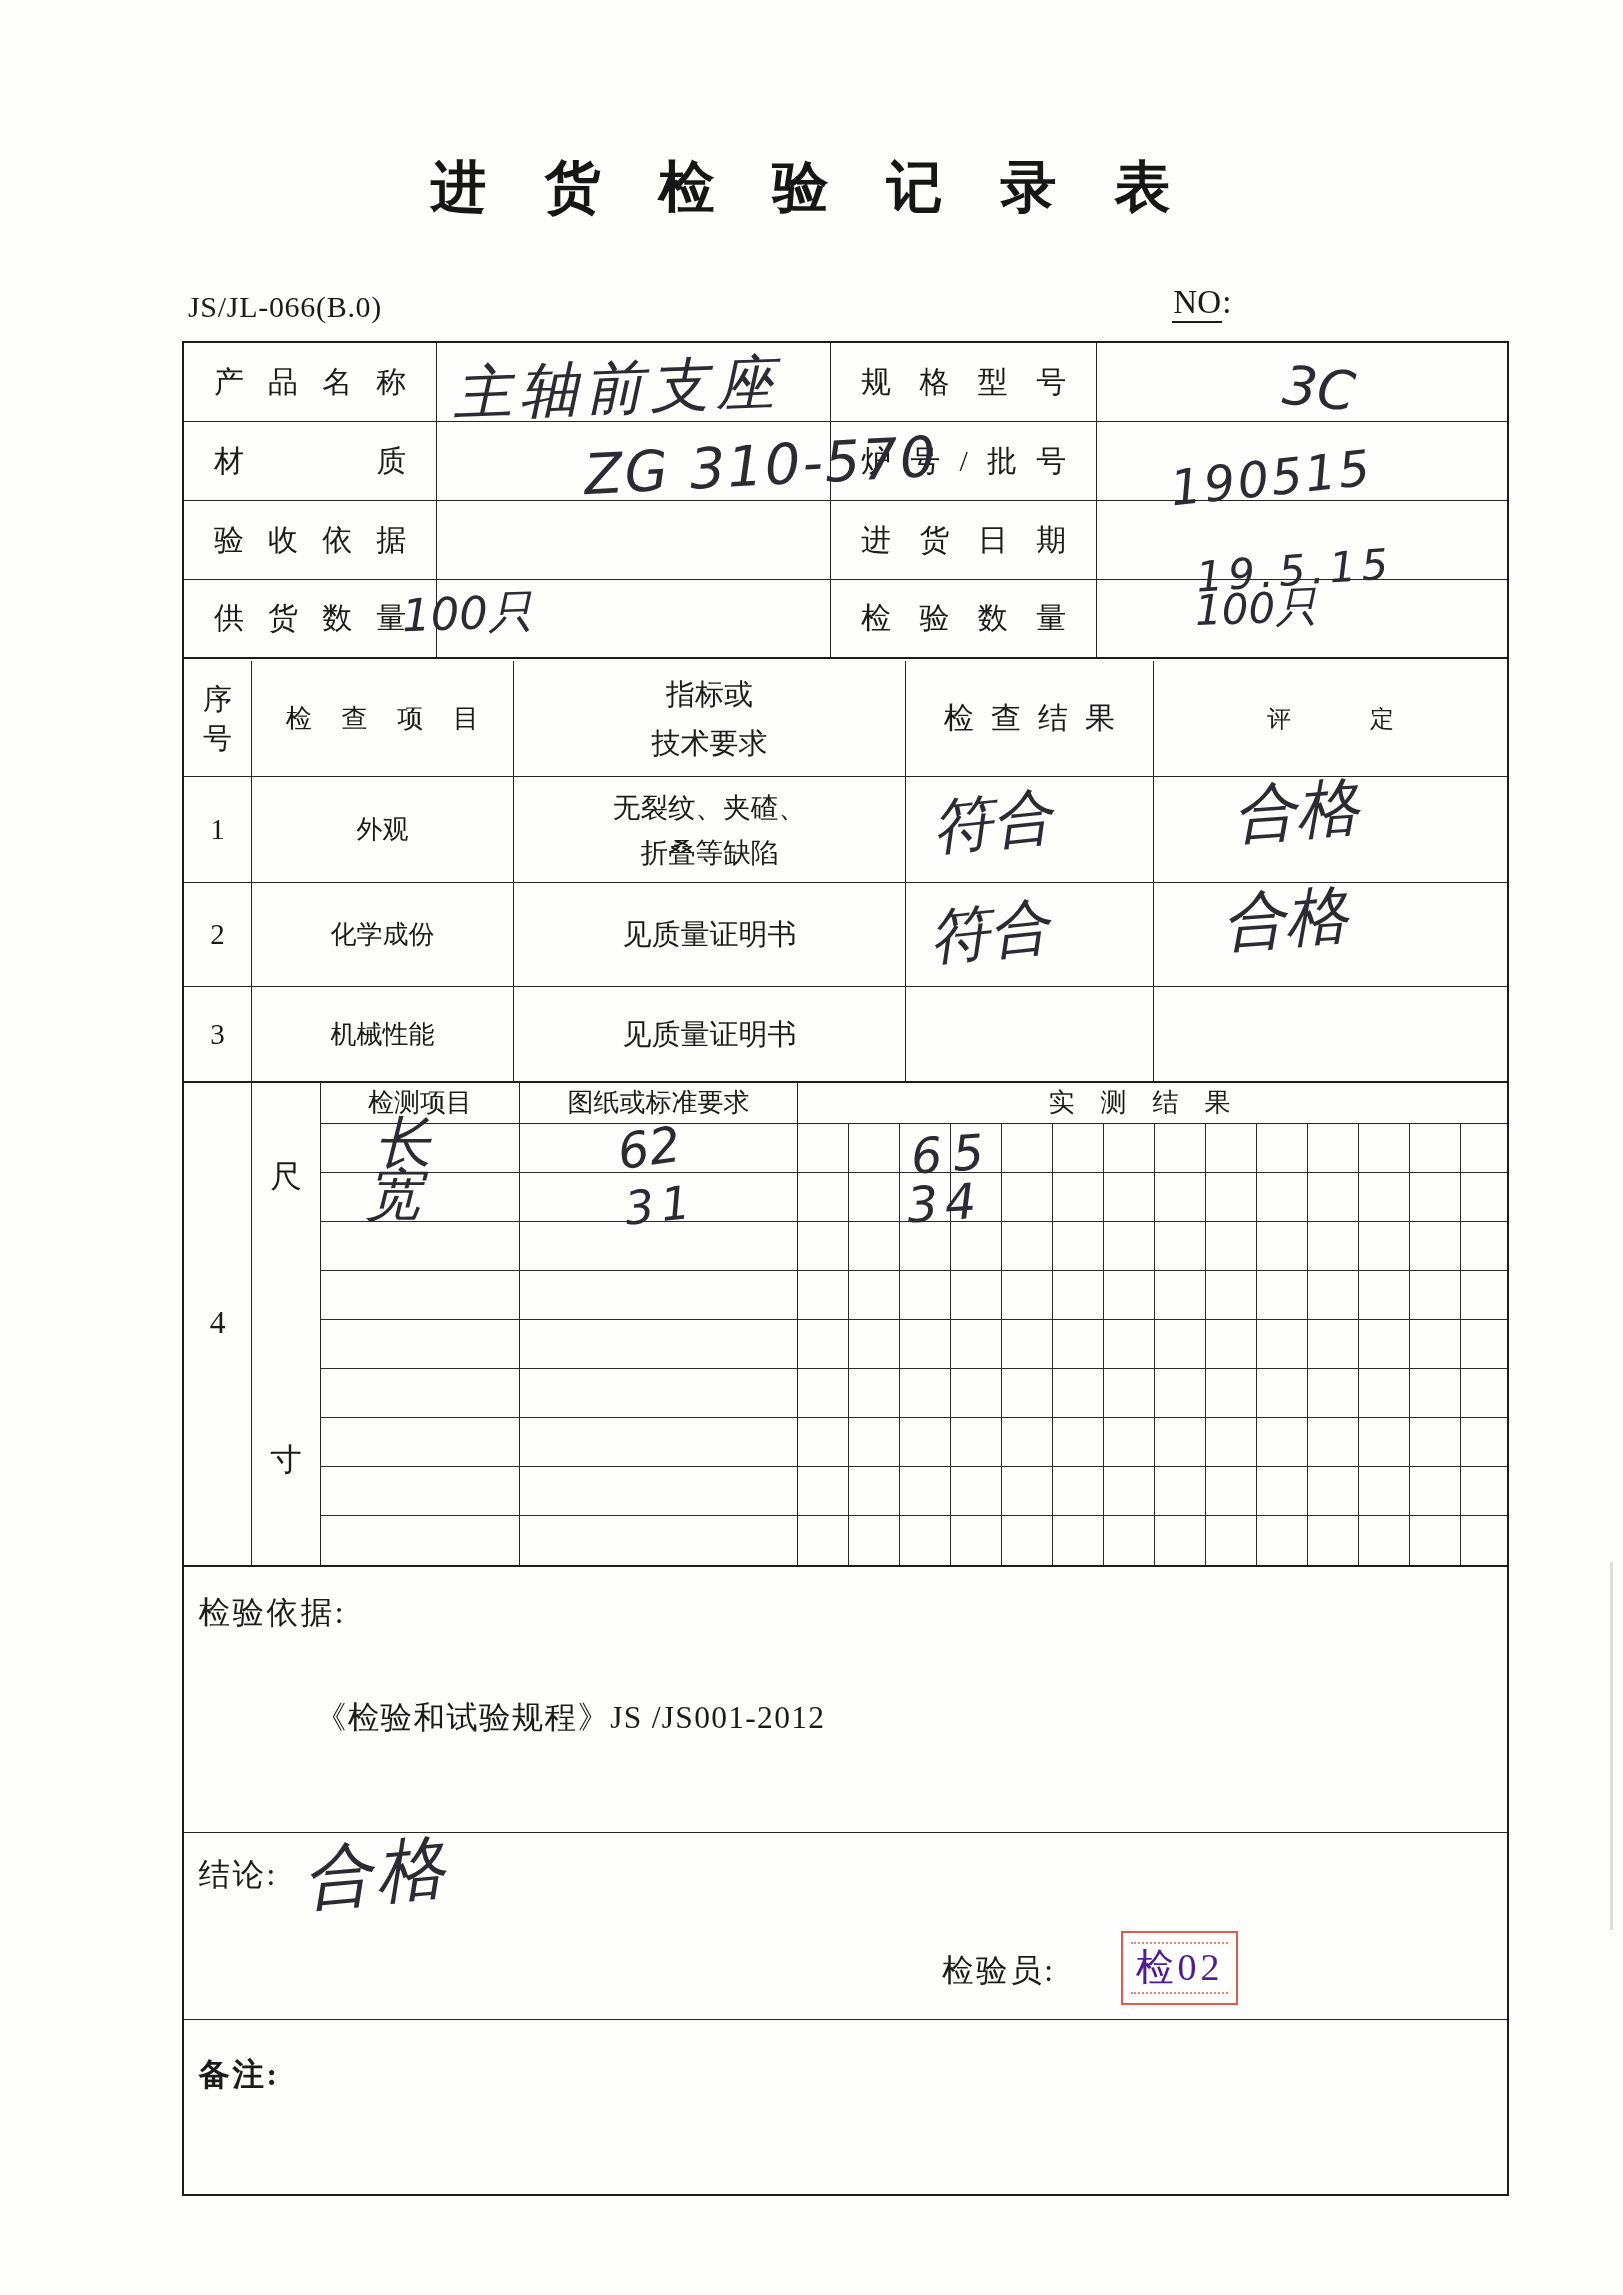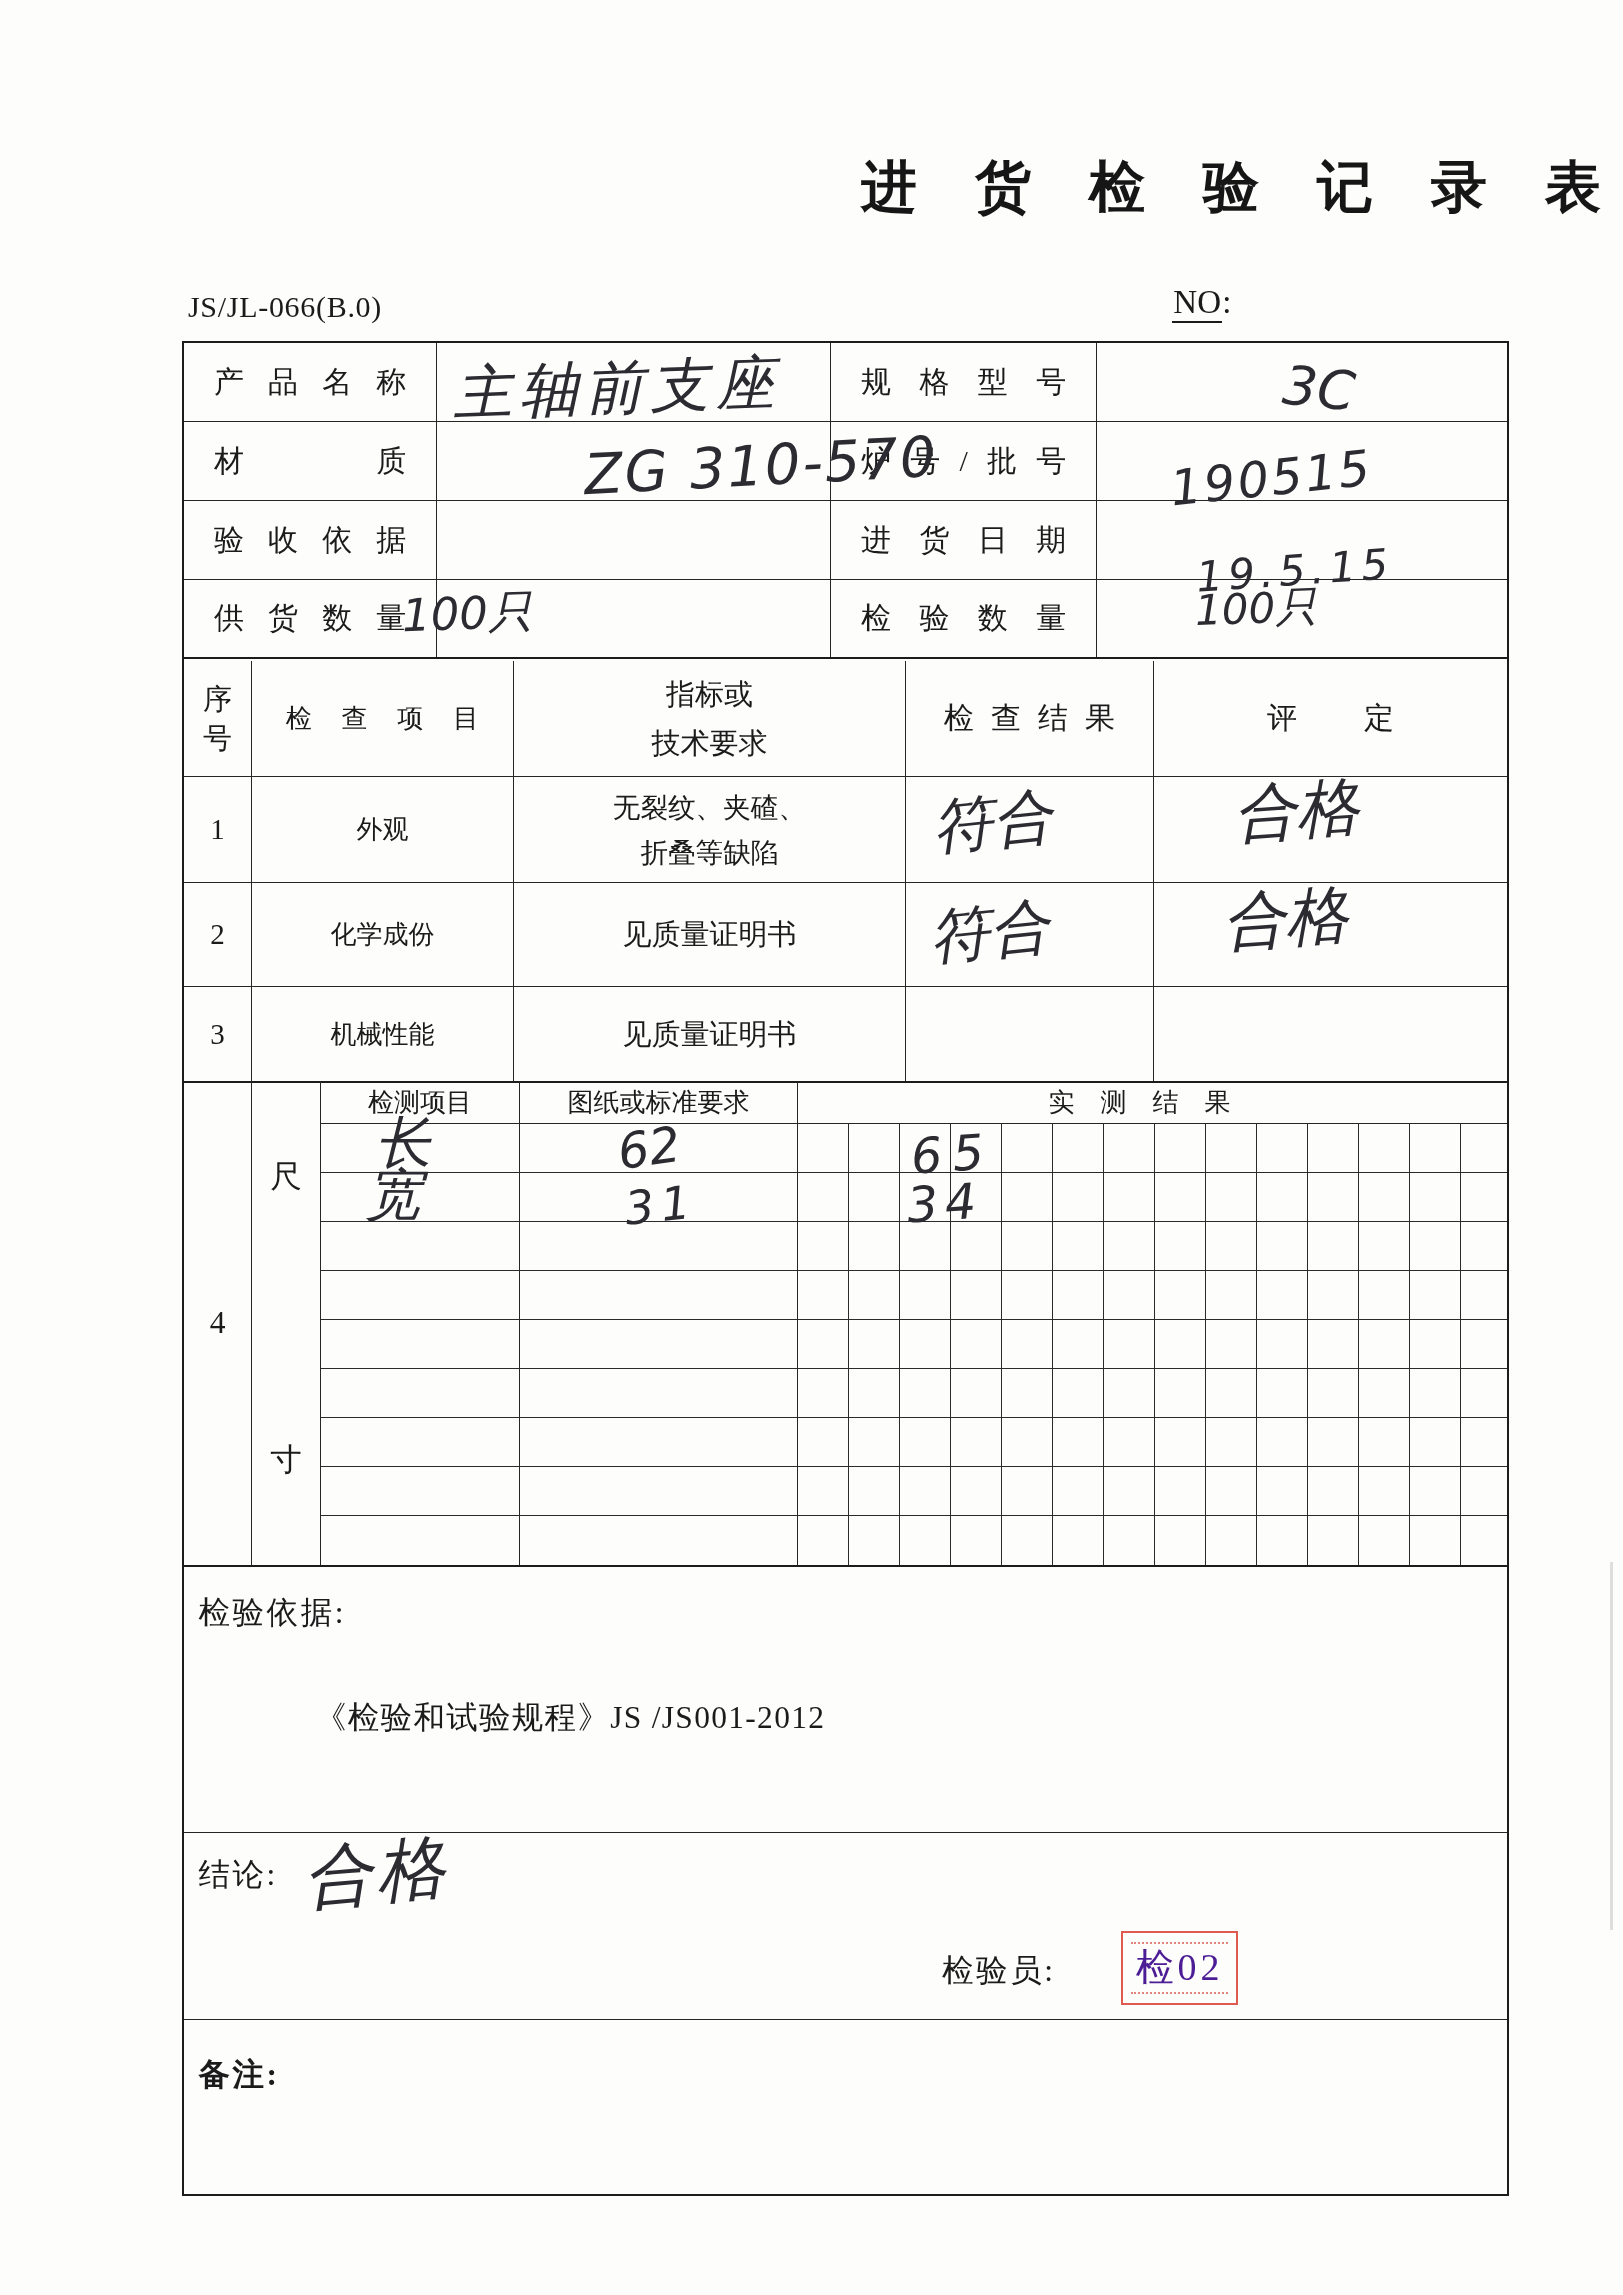--- a/index.html
+++ b/index.html
@@ -1,19 +1,19 @@
 <!DOCTYPE html>
 <html style="font-size:10.5px"><head>
 <meta charset="utf-8">
 <style>
   html,body{margin:0;padding:0;background:#e9e9e9;}
   .sheet{position:relative;width:1623px;height:2295px;background:#fdfdfc;overflow:hidden;
          font-family:"Liberation Serif","DejaVu Serif",serif;color:#1b1b1b;}
   
-  .title{position:absolute;left:0;top:150px;width:1623px;text-align:right;
+  .title{position:absolute;left:0;top:150px;width:1623px;text-align:center;
          font-size:56px;font-weight:bold;letter-spacing:22px;color:#161616;}
   .form-code{position:absolute;left:188px;top:290px;font-size:30px;letter-spacing:0.7px;}
   .no-line{position:absolute;left:1172px;top:284px;font-size:33px;}
   .no-line .u{border-bottom:2.6px solid #1b1b1b;padding:0 1.3px 1.3px 1.3px;}
   
   .tbl{position:absolute;left:182px;top:341px;width:1327px;height:1855px;
        border:2px solid #1c1c1c;box-sizing:border-box;}
   .cell{box-sizing:border-box;border-right:1.3px solid #262626;position:relative;}
   .last{border-right:none;}
   
@@ -22,21 +22,21 @@
   .lab{display:flex;align-items:center;font-size:30px;}
   .jl{display:block;width:100%;text-align:justify;text-align-last:justify;padding:0 30px;box-sizing:border-box;}
   
   .secB{position:absolute;left:0;top:318px;width:100%;}
   .brow{display:flex;width:100%;border-bottom:1.3px solid #262626;box-sizing:border-box;}
   .bh{height:116px;} .br1{height:106px;} .br2{height:104px;} .br3{height:96px;border-bottom:2px solid #1c1c1c;}
   .b-seq{width:68px;display:flex;flex-direction:column;align-items:center;justify-content:center;font-size:29px;line-height:39px;}
   .b-item{width:263px;display:flex;align-items:center;font-size:26px;}
   .b-spec{width:393px;display:flex;flex-direction:column;align-items:center;justify-content:center;font-size:29px;line-height:49px;}
   .b-res{width:249px;display:flex;align-items:center;font-size:30px;}
-  .b-ver{width:354px;display:flex;align-items:center;font-size:30px;border-right:none;}
+  .b-ver{width:354px;display:flex;align-items:center;font-size:24px;border-right:none;}
   
   .secC{position:absolute;left:0;top:738px;width:100%;height:486px;border-bottom:2px solid #1c1c1c;box-sizing:border-box;display:flex;}
   .cno{width:68px;border-right:1.3px solid #262626;box-sizing:border-box;display:flex;align-items:center;justify-content:center;font-size:31.5px;}
   .ccat{width:69px;border-right:1.3px solid #262626;box-sizing:border-box;position:relative;font-size:31.5px;}
   .cat-top{position:absolute;left:0;top:75px;width:100%;text-align:center;}
   .cat-bot{position:absolute;left:0;top:358px;width:100%;text-align:center;}
   .cmain{flex:1;display:flex;flex-direction:column;}
   .chead{display:flex;height:43px;border-bottom:1.3px solid #262626;box-sizing:border-box;font-size:26px;}
   .ch1{width:199px;border-right:1.3px solid #262626;box-sizing:border-box;display:flex;align-items:center;justify-content:center;}
   .ch2{width:278px;border-right:1.3px solid #262626;box-sizing:border-box;display:flex;align-items:center;justify-content:center;}

